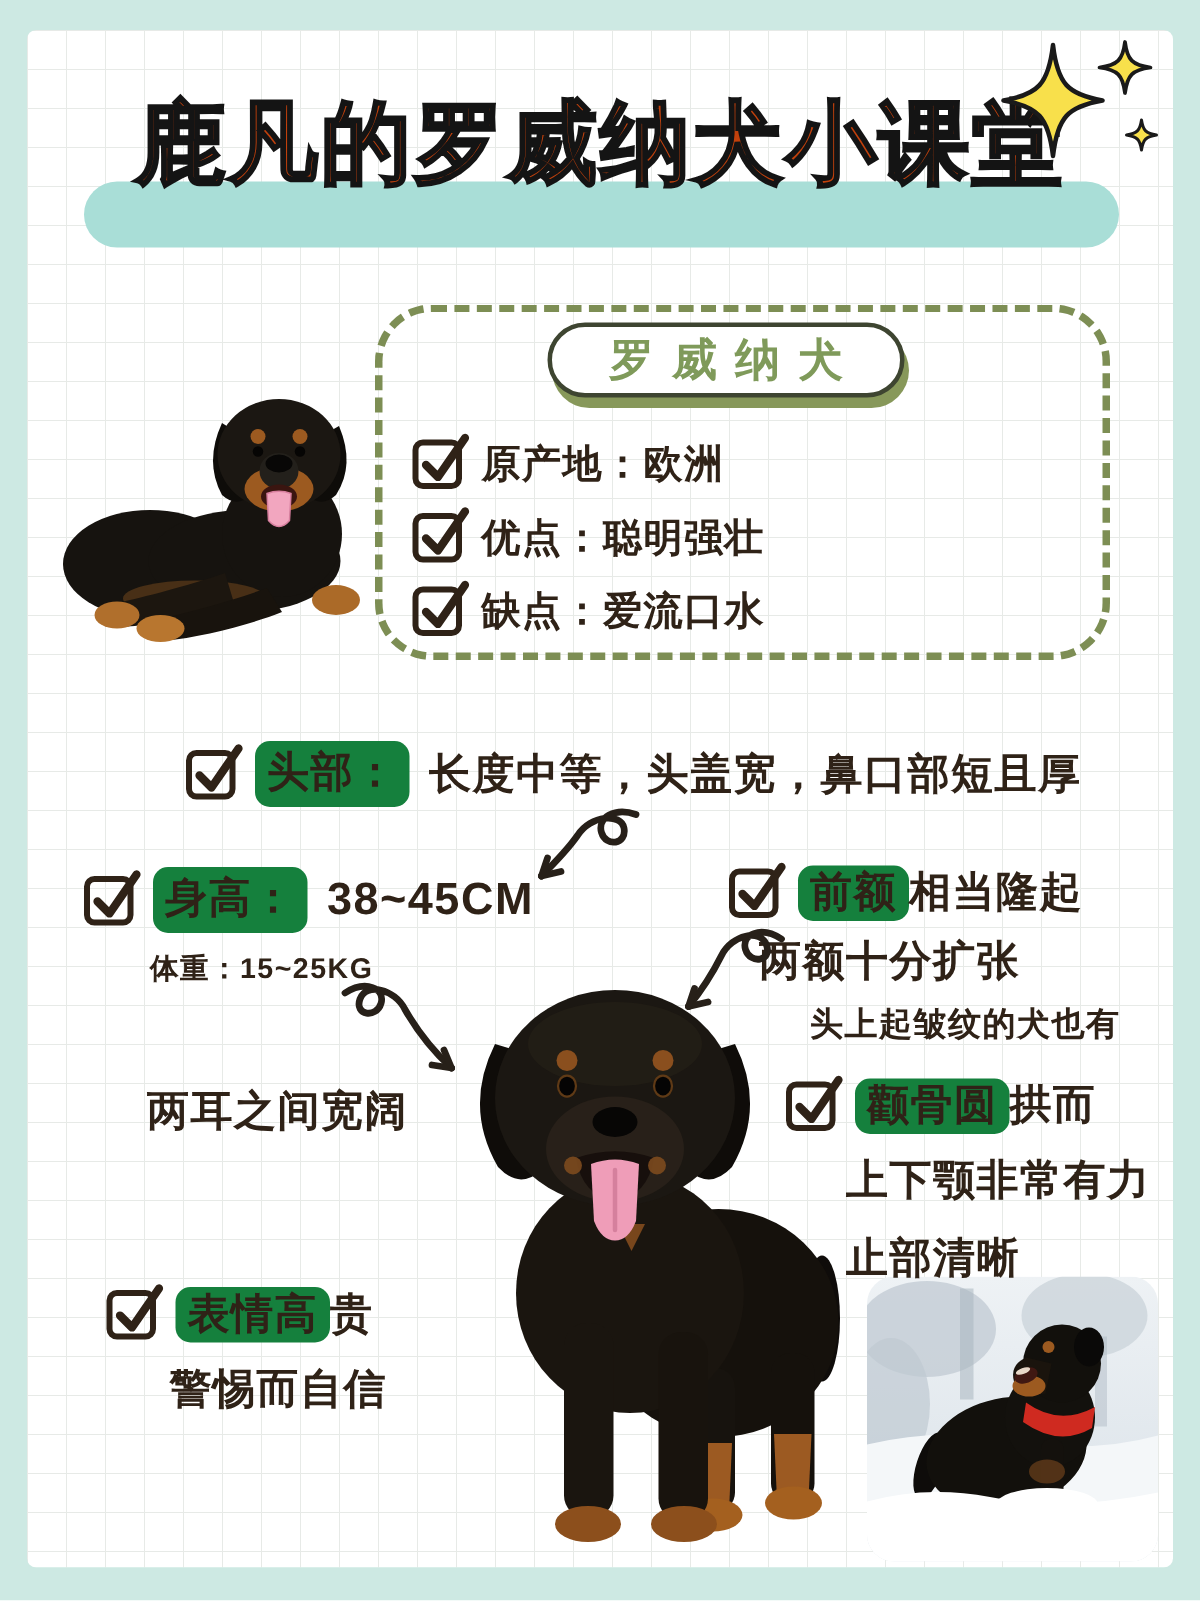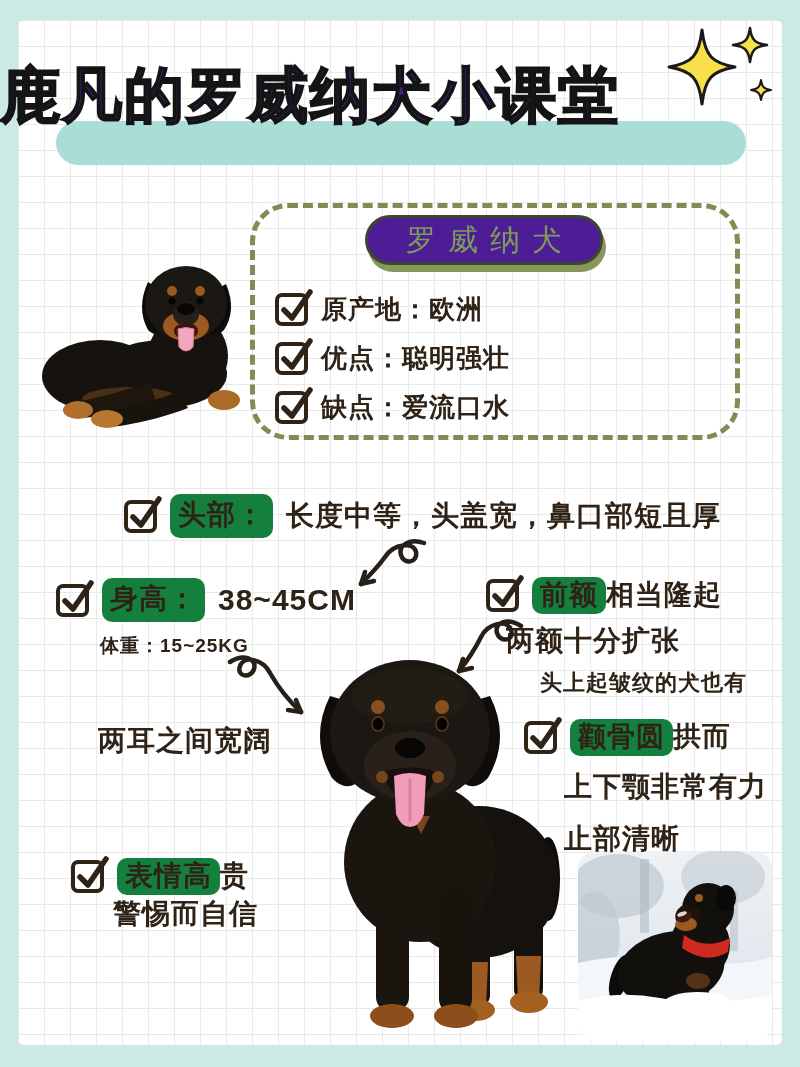--- a/index.html
+++ b/index.html
@@ -10,36 +10,36 @@
     background-color:#ffffff;
     background-image:
       linear-gradient(#e7eae7 1px, transparent 1px),
       linear-gradient(90deg, #e7eae7 1px, transparent 1px);
     background-size:26px 26px;
     border-radius:6px;
   }
   
   .title-pill { position:absolute; left:56px; top:121px; width:690px; height:44px; border-radius:22px; background:#a9ded7; }
   .title-text {
-    position:absolute; left:0; right:0; top:56px; 
-    font-size:60px; font-weight:900; color:#4c1d95; letter-spacing:2px;
+    position:absolute; left:0; right:0; top:56px; text-align:center;
+    font-size:60px; font-weight:900; color:#c2410c; letter-spacing:2px;
     -webkit-text-stroke:2px #141414; white-space:nowrap;
   }
   .sparkles { position:absolute; left:662px; top:22px; width:112px; height:96px; }
   
   .card {
     position:absolute; left:250px; top:203px; width:490px; height:237px;
     border:5px dashed #7d8e54; border-radius:38px; box-sizing:border-box;
   }
   .badge {
     position:absolute; left:110px; top:7px; width:238px; height:50px;
-    background:#4c1d95; border:3px solid #3e4531; border-radius:26px;
+    background:#ffffff; border:3px solid #3e4531; border-radius:26px;
     box-shadow:3px 7px 0 #87985a; box-sizing:border-box;
     display:flex; align-items:center; justify-content:center;
-    font-size:30px; font-weight:400; color:#7f9a5a; letter-spacing:12px; text-indent:12px;
+    font-size:30px; font-weight:700; color:#7f9a5a; letter-spacing:12px; text-indent:12px;
   }
   .card-rows { position:absolute; left:20px; top:84px; display:flex; flex-direction:column; gap:14px; }
   
   .cb { position:relative; width:25px; height:25px; border:4px solid #2f2217; border-radius:7px; flex:0 0 auto; }
   .cb svg { position:absolute; left:1px; top:-9px; width:32px; height:36px; overflow:visible; }
   
   .frow { display:flex; align-items:center; gap:13px; white-space:nowrap; }
   .ftext { font-size:28px; font-weight:900; color:#2f2217; letter-spacing:1px; }
   .f26 { font-size:26px; }
   .hl { background:#15803d; border-radius:10px; padding:2px 8px 4px; }
@@ -209,21 +209,21 @@
 
   <div class="block" style="left:71px; top:857px; z-index:3;">
     <div class="frow">
       <span class="cb">
         <svg viewBox="0 0 32 36">
             <polyline points="4,22 12,30 30,4" fill="none" stroke="#2f2217" stroke-width="5.5" stroke-linecap="round" stroke-linejoin="round"></polyline>
           </svg>
       </span>
       <span class="ftext"><span class="hl">表情高</span><span>贵</span></span>
     </div>
-    <div class="frow" style="margin-top:0; padding-left:42px;">
+    <div class="frow" style="margin-top:12px; padding-left:42px;">
       <span class="ftext">警惕而自信</span>
     </div>
   </div>
 
   <svg class="dogimg" style="left:292px; top:644px; z-index:2;" width="272" height="392" viewBox="0 0 272 392">
     <ellipse cx="256" cy="235" rx="12" ry="42" fill="#0f0c0a"></ellipse>
     <ellipse cx="187" cy="238" rx="80" ry="76" fill="#15110c"></ellipse>
     <rect x="168" y="268" width="30" height="96" rx="13" fill="#17130e"></rect>
     <path d="M170,318 L196,318 L194,364 L172,364 Z" fill="#9c5a22"></path>
     <ellipse cx="183" cy="366" rx="20" ry="11" fill="#a4601f"></ellipse>

